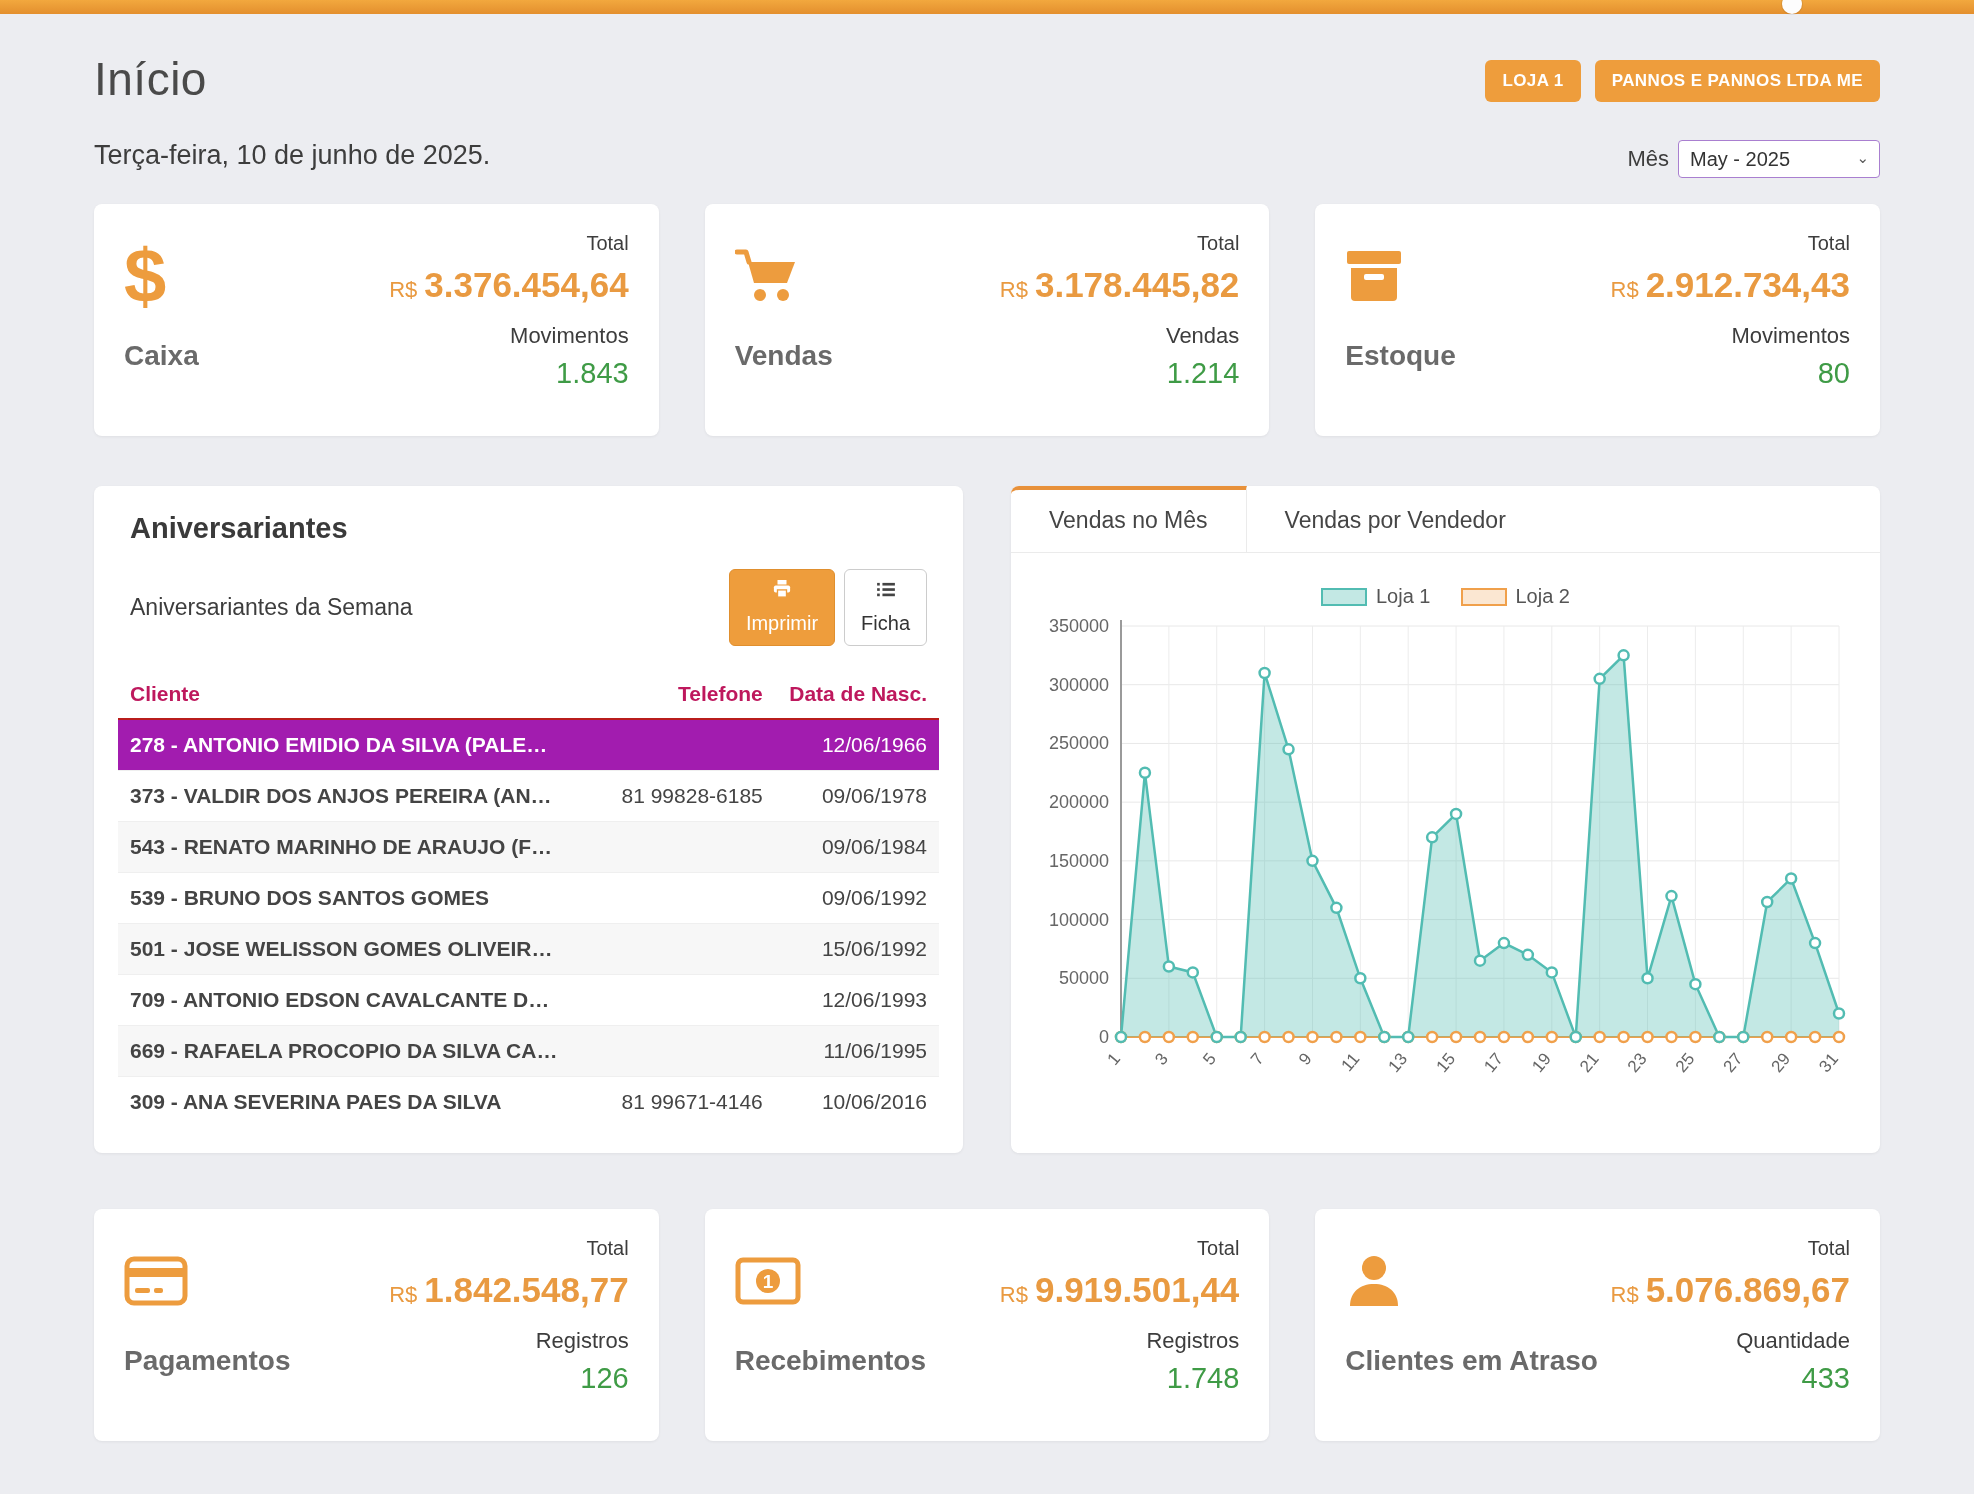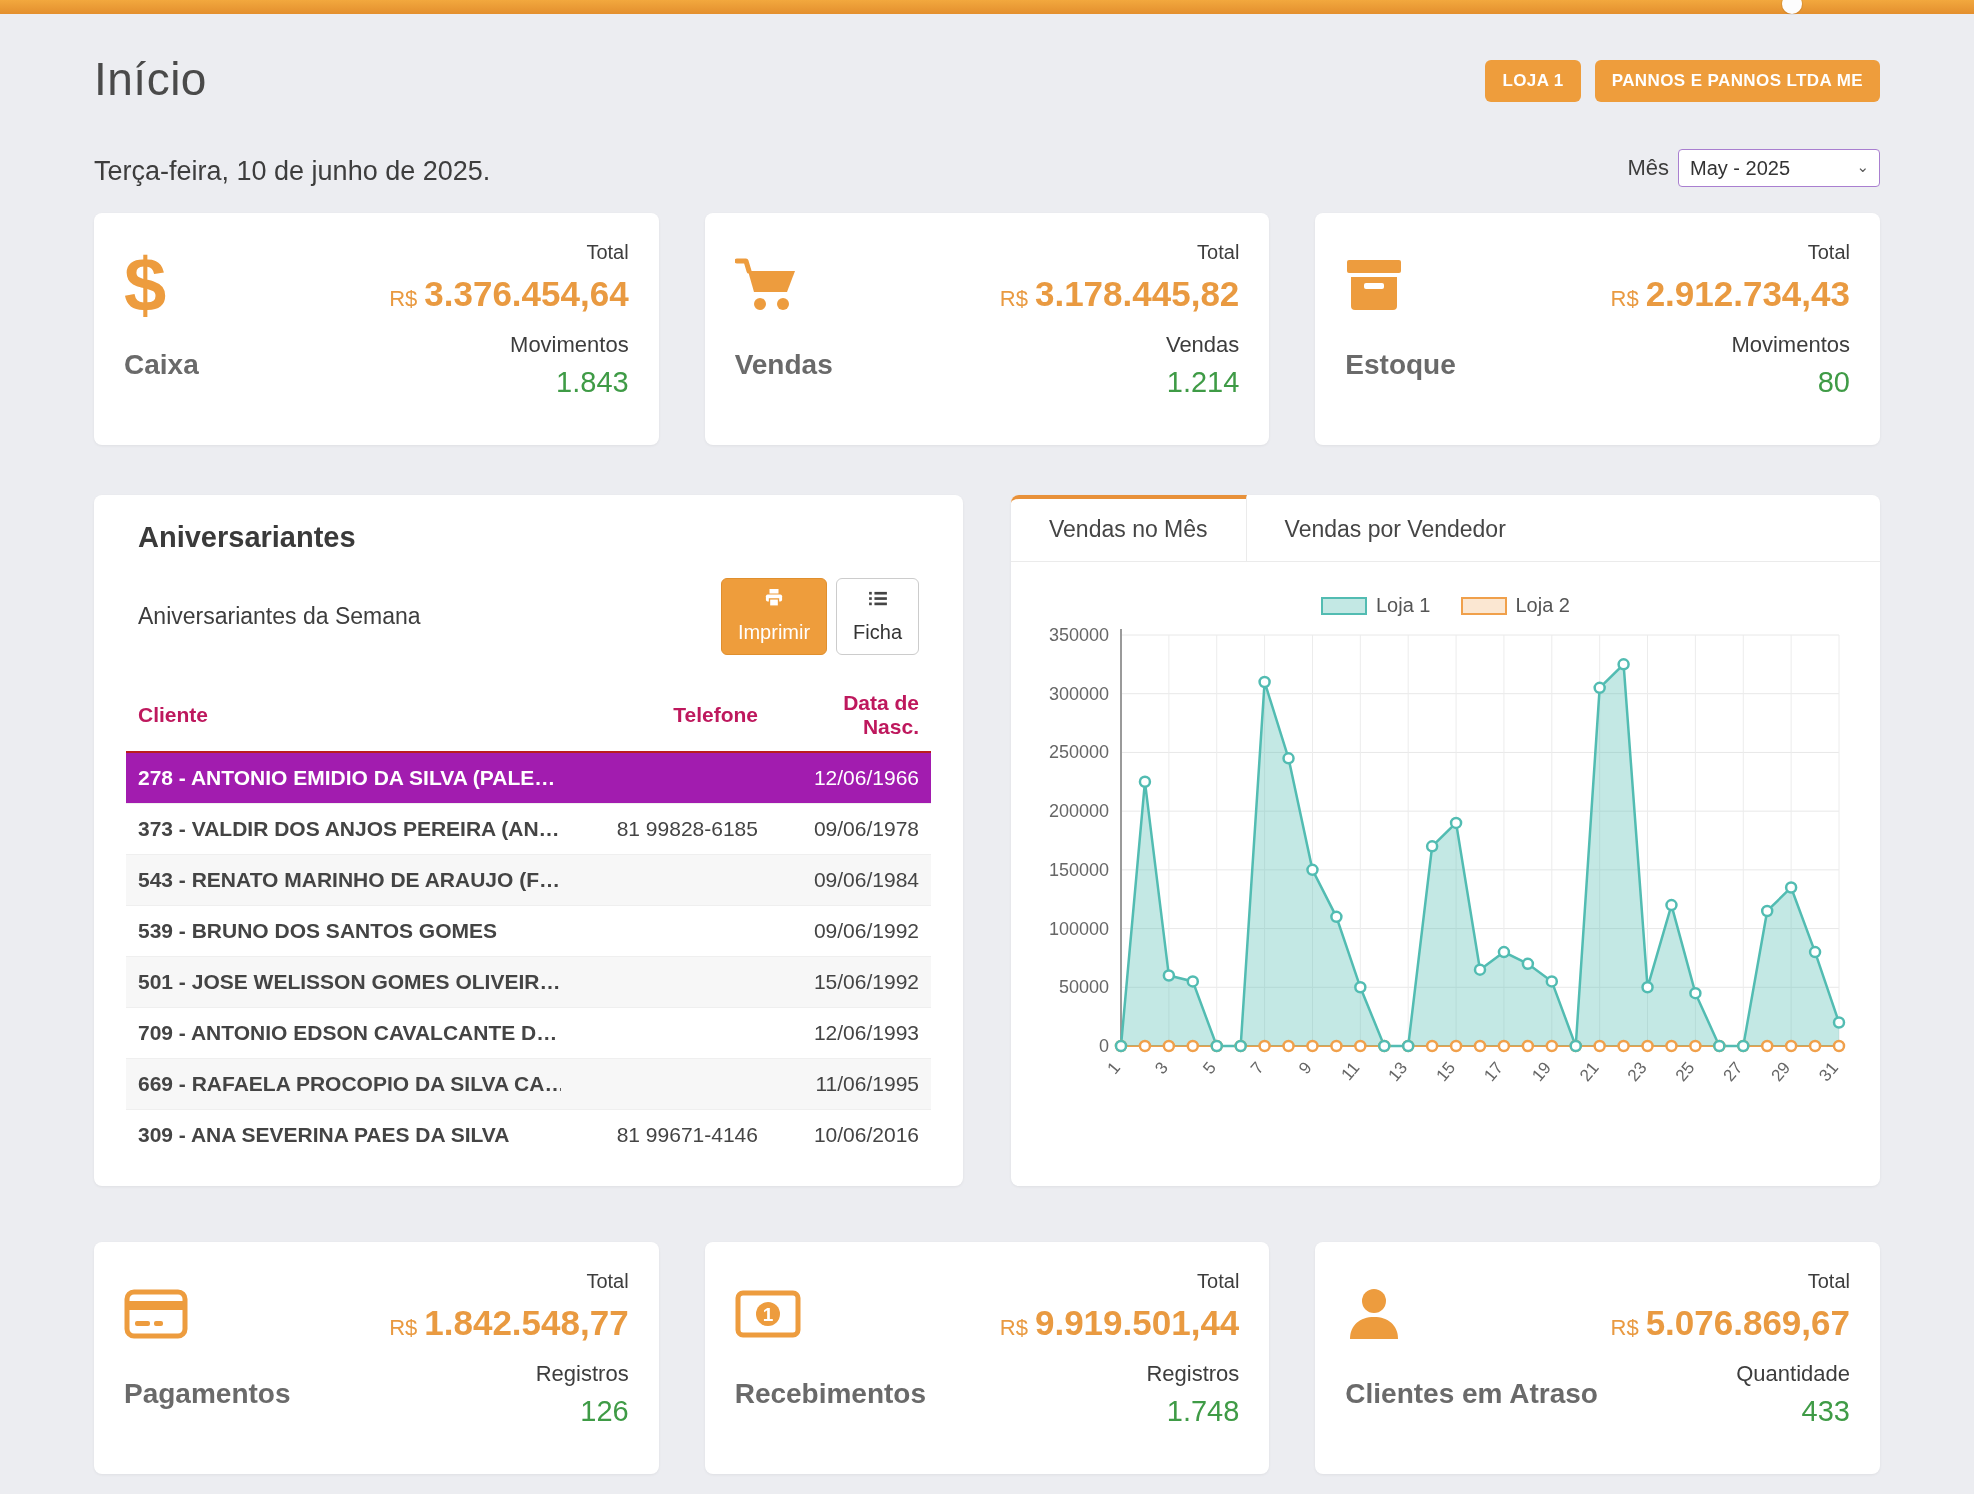--- a/index.html
+++ b/index.html
@@ -26,21 +26,21 @@
   .header-row { display:flex; justify-content:space-between; align-items:flex-end; margin-top: 12px; }
   .page-title { font-size: 46px; font-weight: 400; color:#4a4a4a; margin:0; letter-spacing:.5px; }
   .badges { display:flex; gap: 14px; padding-bottom: 4px; }
   .badge {
     background:#ee9d3c; color:#fff; font-weight:700; font-size:17px;
     padding: 11px 17px; border-radius: 6px; letter-spacing:.4px; border:none;
     font-family: inherit; cursor: pointer;
   }
 
   
-  .date-row { display:flex; justify-content:space-between; align-items:flex-end; margin-top: 43px; gap: 44px; }
+  .date-row { display:flex; justify-content:space-between; align-items:flex-start; margin-top: 34px; gap: 44px; }
   .date-text { font-size: 27px; color:#3d3d3d; }
   .month-picker { display:flex; align-items:center; gap: 9px; }
   .month-label { font-size: 22px; color:#3d3d3d; }
   .select-wrap { position: relative; }
   .select-wrap select {
     appearance:none; -webkit-appearance:none; -moz-appearance:none;
     width: 202px; font-size: 20px; color:#333; font-family: inherit;
     padding: 7px 38px 7px 11px; background:#fff;
     border: 1px solid #a97fd0; border-radius: 4px; outline: none;
   }
@@ -62,21 +62,21 @@
   .stat-right { text-align:right; display:flex; flex-direction:column; }
   .stat-total-label { font-size: 20px; color:#3d3d3d; }
   .stat-total { color:#e99a41; font-weight:700; font-size: 35px; margin-top: 10px; }
   .stat-total .cur { font-size: 22px; font-weight: 400; margin-right: 7px; }
   .stat-count-label { font-size: 22px; color:#3d3d3d; margin-top: 18px; }
   .stat-count { font-size: 29px; color:#3f9b46; margin-top: 8px; }
 
   
   .middle-grid { display:grid; grid-template-columns: 1fr 1fr; gap: 48px; margin-top: 50px; align-items: stretch; }
 
-  .birthdays-card { padding: 26px 16px 26px; }
+  .birthdays-card { padding: 26px 8px 26px; }
   .bd-pad { padding: 0 28px; }
   .bd-title { font-size: 29px; font-weight:700; color:#3a3a3a; }
   .bd-subrow { display:flex; justify-content:space-between; align-items:center; margin-top: 24px; }
   .bd-subtitle { font-size: 23px; color:#3d3d3d; }
   .bd-buttons { display:flex; gap: 9px; }
   .btn { font-size: 20px; padding: 10px 16px; border-radius: 6px; display:inline-flex; align-items:center; gap: 9px;
          font-family: inherit; cursor: pointer; flex-direction: column; }
   .btn-orange { background:#ee9d3c; color:#fff; border: 1px solid #e08f2e; }
   .btn-white { background:#fff; color:#333; border: 1px solid #ccc; }
 

